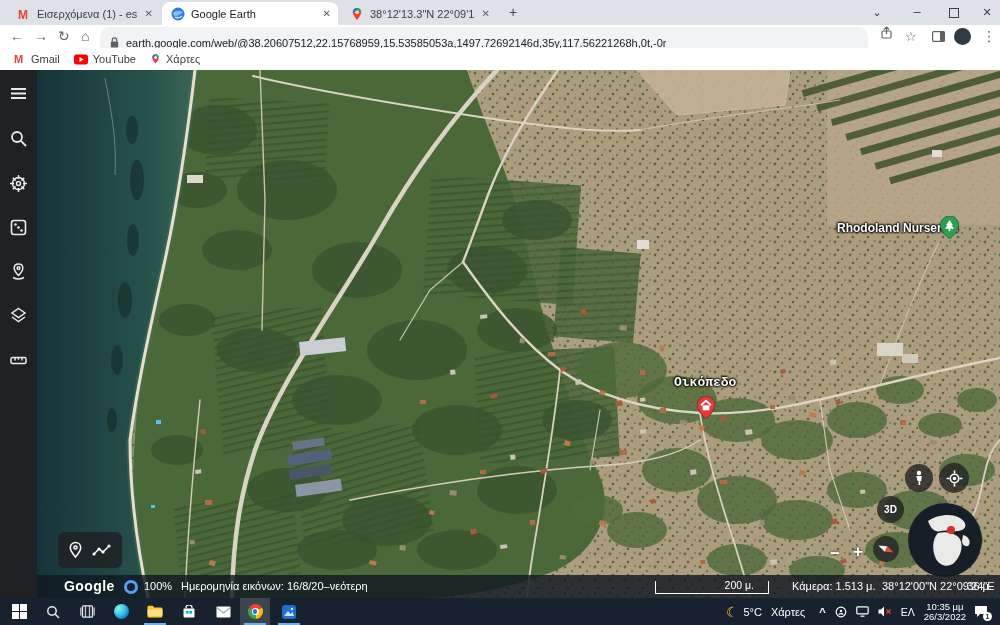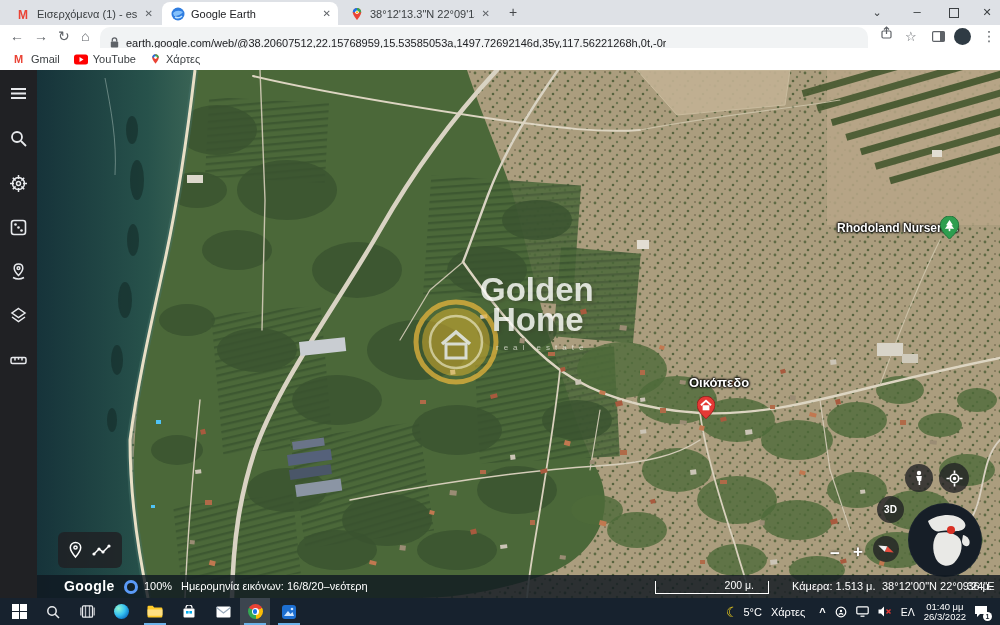--- a/index.html
+++ b/index.html
@@ -420,40 +420,28 @@
             <rect x="150" y="105" width="16" height="8" fill="#ddd8cc" transform="rotate(0 150 105)"></rect>
             <rect x="600" y="170" width="12" height="9" fill="#e2ddd2" transform="rotate(0 600 170)"></rect>
             <rect x="840" y="273" width="26" height="13" fill="#d8d4c8" transform="rotate(0 840 273)"></rect>
             <rect x="865" y="284" width="16" height="9" fill="#cfcabb" transform="rotate(0 865 284)"></rect>
             <rect x="895" y="80" width="10" height="7" fill="#e2ddd2" transform="rotate(0 895 80)"></rect>
             <rect x="119" y="350" width="5" height="4" fill="#4fc3f7" transform="rotate(0 119 350)"></rect>
             <rect x="114" y="435" width="4" height="3" fill="#4fc3f7" transform="rotate(0 114 435)"></rect>
           </g>
       </svg>
 
-      <div id="wm">
-        <svg width="88" height="88" style="position:absolute;left:0;top:33px;">
-          <circle cx="44" cy="44" r="40" fill="none" stroke="#e8b63c" stroke-width="5" opacity=".9"></circle>
-          <circle cx="44" cy="44" r="34" fill="#e6b62e" opacity=".6"></circle>
-          <circle cx="44" cy="44" r="26" fill="none" stroke="#fdf2c8" stroke-width="2.5" opacity=".8"></circle>
-          <path d="M30,46 L44,34 L58,46" stroke="#fff" stroke-width="3.5" fill="none" opacity=".95"></path>
-          <rect x="34" y="46" width="20" height="14" fill="none" stroke="#fff" stroke-width="3" opacity=".95"></rect>
-        </svg>
-        <div class="t1">Golden</div>
-        <div class="t2">Home</div>
-        <div class="t3">real estate</div>
-      </div>
 
       <span class="maplabel" style="left:800px;top:151px;font-size:12px;">Rhodoland Nurseries</span>
       <svg style="position:absolute;left:903px;top:146px;" width="19" height="23" viewBox="0 0 16 20">
         <path d="M8,0 C3.6,0 0,3.6 0,8 C0,13.4 8,20 8,20 S16,13.4 16,8 C16,3.6 12.4,0 8,0 Z" fill="#2e9e4f" stroke="#1d6e36" stroke-width=".8"></path>
         <path d="M8,3.5 L11,8 H9.7 L12,11 H4 L6.3,8 H5 Z" fill="#fff"></path>
           <rect x="7.3" y="11" width="1.4" height="2.2" fill="#fff"></rect>
       </svg>
-      <span class="maplabel" style="left:652px;top:305px;font-size:13px;">Οικόπεδο</span>
+      <span class="maplabel" style="left:637px;top:305px;font-size:13px;font-family:Liberation Mono, monospace;">Οικόπεδο</span>
       <svg style="position:absolute;left:660px;top:326px;" width="18" height="23" viewBox="0 0 16 20">
         <path d="M8,0 C3.6,0 0,3.6 0,8 C0,13.4 8,20 8,20 S16,13.4 16,8 C16,3.6 12.4,0 8,0 Z" fill="#e53935" stroke="#8e1f1c" stroke-width=".8"></path>
         <path d="M3.5,8 L8,4 L12.5,8" stroke="#fff" stroke-width="1.6" fill="none"></path>
           <rect x="5" y="8" width="6" height="4.5" fill="#fff"></rect>
       </svg>
 
       <div id="toolpill">
         <svg width="15" height="18" viewBox="0 0 15 18" fill="none" stroke="#fff" stroke-width="1.5">
           <path d="M7.5,1.5 C4.5,1.5 2.3,3.7 2.3,6.5 C2.3,10 7.5,16 7.5,16 S12.7,10 12.7,6.5 C12.7,3.7 10.5,1.5 7.5,1.5 Z"></path>
             <circle cx="7.5" cy="6.5" r="1.6"></circle>
@@ -592,21 +580,21 @@
           </svg>
         </span>
       <span>
         <svg width="14" height="11" viewBox="0 0 14 11">
             <path d="M0.5,3.5 h2.5 l3,-3 v10 l-3,-3 h-2.5 Z" fill="#fff"></path>
             <path d="M8.5,3.5 L12.5,7.5 M12.5,3.5 L8.5,7.5" stroke="#e53935" stroke-width="1.4"></path>
           </svg>
         </span>
       <span style="font-size:10.5px;">ΕΛ</span>
       <div id="clock">
-        <div>01:40 μμ</div>
+        <div>10:35 μμ</div>
         <div>26/3/2022</div>
       </div>
       <span style="position:relative;margin-right:12px;">
         <svg width="14" height="13" viewBox="0 0 14 13">
             <path d="M1,1 h12 v8 h-7 l-3,3 v-3 h-2 Z" fill="#fff"></path>
           </svg>
         <span style="position:absolute;right:-4px;bottom:-3px;width:9px;height:9px;border-radius:50%;background:#fff;color:#17222e;font-size:7px;line-height:9px;text-align:center;font-weight:bold;">1</span>
       </span>
     </div>
   </div>

